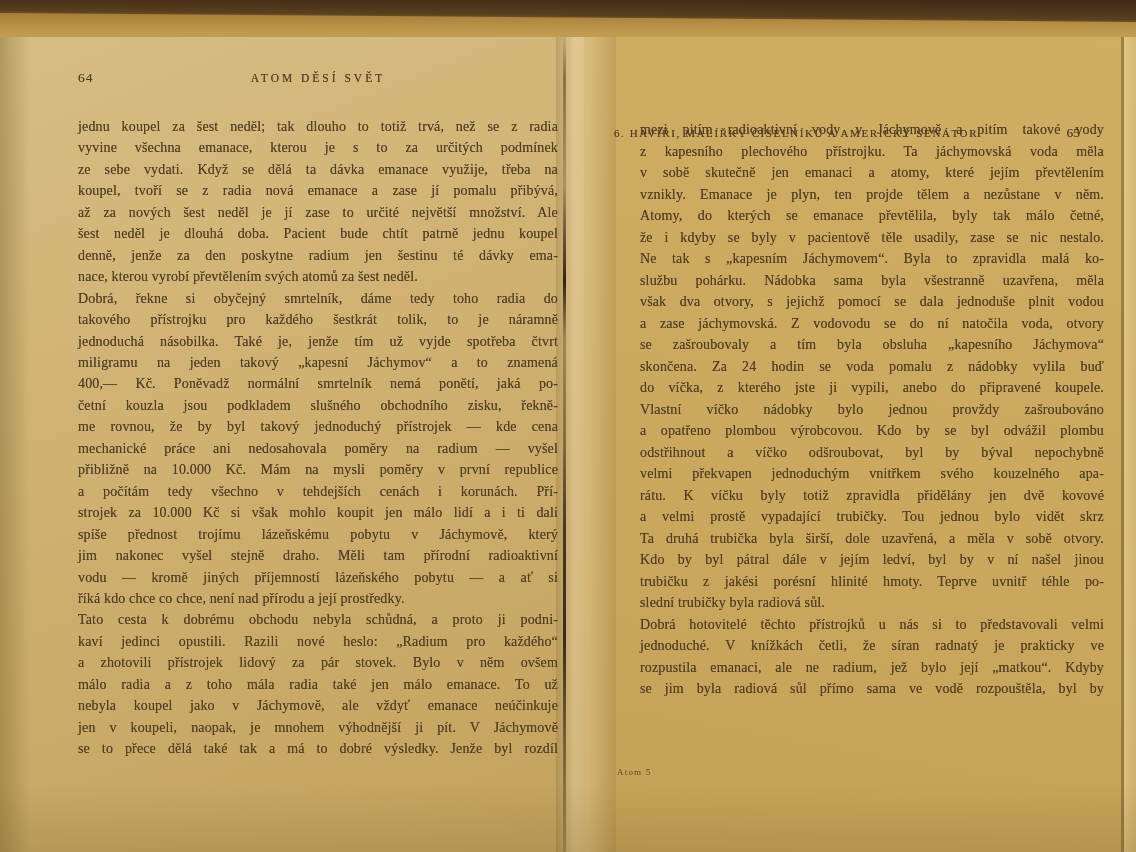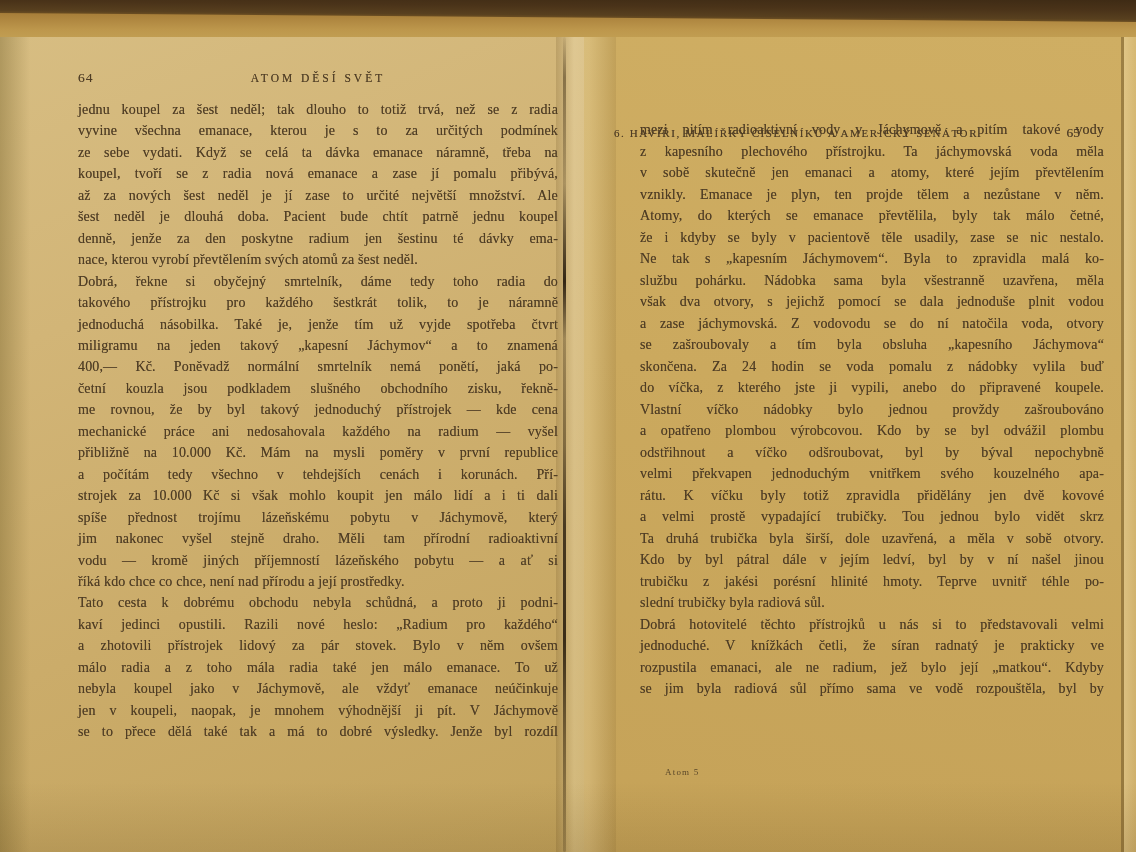--- a/index.html
+++ b/index.html
@@ -83,27 +83,27 @@
   }
   .header-right .running-title {
     flex: 1; text-align: left; font-size: 11px; letter-spacing: 1.6px; margin-top: 48px;
   }
   .header-right .pageno {
     width: 30px; text-align: right; font-size: 13.5px;
   }
   .text-col {
     position: absolute; font-size: 14px; letter-spacing: 0.15px;
   }
-  .text-left  { left: 78px;  top: 99px;  width: 480px; line-height: 21.45px; }
+  .text-left  { left: 78px;  top: 116px;  width: 480px; line-height: 21.45px; }
   .text-right { left: 600px; top: 119px; width: 464px; line-height: 21.5px; margin-left: 40px; }
   .line { white-space: normal; }
   .line.just { text-align: justify; text-align-last: justify; }
   .signature {
     position: absolute; left: 617px; top: 767px;
-    font-size: 9px; letter-spacing: 1.2px; color: #5a4729; margin-left: 48px;
+    font-size: 9px; letter-spacing: 1.2px; color: #5a4729;
   }
 </style>
 </head>
 <body>
 
 <div class="scene">
 
   <div class="edge-band"></div>
   <div class="top-dark"></div>
 
@@ -123,34 +123,34 @@
   </div>
 
   <div class="header-right ink">
     <span class="running-title">6. HAVÍŘI, MALÍŘKY ČÍSELNÍKŮ A AMERICKÝ SENÁTOR</span>
     <span class="pageno">65</span>
   </div>
 
   <div class="text-col text-left ink">
       <div class="line just">jednu koupel za šest neděl; tak dlouho to totiž trvá, než se z radia</div>
       <div class="line just">vyvine všechna emanace, kterou je s to za určitých podmínek</div>
-      <div class="line just">ze sebe vydati. Když se celá ta dávka emanace náramně, třeba na</div>
+      <div class="line just">ze sebe vydati. Když se dělá ta dávka emanace využije, třeba na</div>
       <div class="line just">koupel, tvoří se z radia nová emanace a zase jí pomalu přibývá,</div>
       <div class="line just">až za nových šest neděl je jí zase to určité největší množství. Ale</div>
       <div class="line just">šest neděl je dlouhá doba. Pacient bude chtít patrně jednu koupel</div>
       <div class="line just">denně, jenže za den poskytne radium jen šestinu té dávky ema-</div>
       <div class="line">nace, kterou vyrobí převtělením svých atomů za šest neděl.</div>
       <div class="line just">Dobrá, řekne si obyčejný smrtelník, dáme tedy toho radia do</div>
       <div class="line just">takového přístrojku pro každého šestkrát tolik, to je náramně</div>
       <div class="line just">jednoduchá násobilka. Také je, jenže tím už vyjde spotřeba čtvrt</div>
       <div class="line just">miligramu na jeden takový „kapesní Jáchymov“ a to znamená</div>
       <div class="line just">400,— Kč. Poněvadž normální smrtelník nemá ponětí, jaká po-</div>
       <div class="line just">četní kouzla jsou podkladem slušného obchodního zisku, řekně-</div>
       <div class="line just">me rovnou, že by byl takový jednoduchý přístrojek — kde cena</div>
-      <div class="line just">mechanické práce ani nedosahovala každého na radium — vyšel</div>
+      <div class="line just">mechanické práce ani nedosahovala poměry na radium — vyšel</div>
       <div class="line just">přibližně na 10.000 Kč. Mám na mysli poměry v první republice</div>
       <div class="line just">a počítám tedy všechno v tehdejších cenách i korunách. Pří-</div>
       <div class="line just">strojek za 10.000 Kč si však mohlo koupit jen málo lidí a i ti dali</div>
       <div class="line just">spíše přednost trojímu lázeňskému pobytu v Jáchymově, který</div>
       <div class="line just">jim nakonec vyšel stejně draho. Měli tam přírodní radioaktivní</div>
       <div class="line just">vodu — kromě jiných příjemností lázeňského pobytu — a ať si</div>
       <div class="line">říká kdo chce co chce, není nad přírodu a její prostředky.</div>
       <div class="line just">Tato cesta k dobrému obchodu nebyla schůdná, a proto ji podni-</div>
       <div class="line just">kaví jedinci opustili. Razili nové heslo: „Radium pro každého“</div>
       <div class="line just">a zhotovili přístrojek lidový za pár stovek. Bylo v něm ovšem</div>

